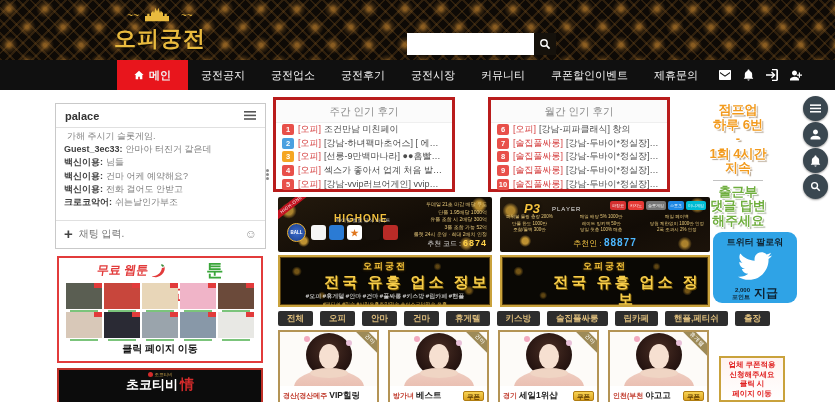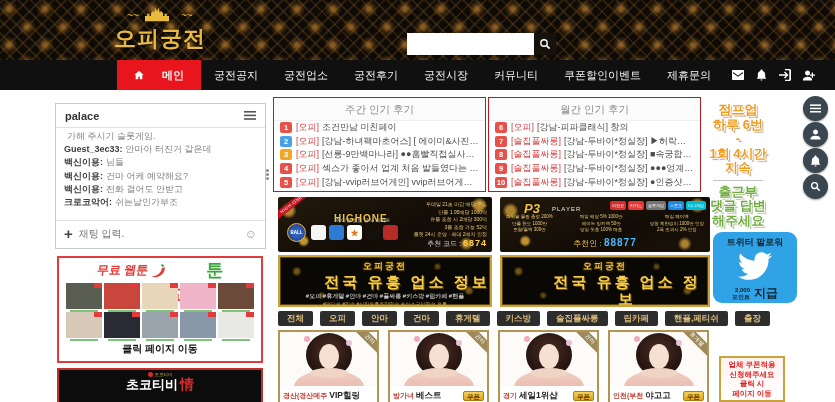--- a/index.html
+++ b/index.html
@@ -21,42 +21,42 @@
   .logo-tilde{color:#e5b43c;font-size:10px;line-height:14px;}
   .logo-text{font-family:"DejaVu Serif",serif;font-size:22px;line-height:30px;font-weight:bold;
     color:#e9ba3e;letter-spacing:1px;text-shadow:0 1px 2px #000;}
   .search-box{position:absolute;left:407px;top:33px;display:flex;}
   .search-input{width:127px;height:22px;border:none;background:#fff;padding:0 6px;font-size:11px;outline:none;}
   .search-btn{width:22px;height:22px;border:none;background:#15110b;display:flex;align-items:center;justify-content:center;cursor:pointer;}
 
   
   .main-nav{position:absolute;left:0;top:60px;width:835px;height:30px;background:#101010;
     display:flex;align-items:stretch;padding-left:117px;}
-  .nav-item{display:flex;align-items:center;gap:18px;padding:0 13px;color:#f2f2f2;font-size:11px;
+  .nav-item{display:flex;align-items:center;gap:5px;padding:0 13px;color:#f2f2f2;font-size:11px;
     text-decoration:none;cursor:pointer;white-space:nowrap;}
   .nav-item.active{background:#e8151c;font-weight:bold;padding:0 17px;}
   .nav-icons{display:flex;align-items:center;gap:12px;margin-left:8px;}
   .nav-icons span{display:flex;cursor:pointer;}
 
   
   .chat{position:absolute;left:55px;top:103px;width:211px;height:146px;background:#fff;border:1px solid #c9c9c9;}
   .chat-head{height:24px;border-bottom:1px solid #e0e0e0;display:flex;align-items:center;padding:0 9px;}
   .chat-title{font-size:11px;font-weight:bold;color:#333;}
   .chat-menu{margin-left:auto;cursor:pointer;display:flex;}
   .chat-body{height:92px;overflow:hidden;padding:2px 8px 0;font-size:9px;color:#808080;line-height:13.2px;white-space:nowrap;}
   .chat-row b{color:#3e3e3e;margin-right:3px;}
   .chat-foot{height:26px;border-top:1px solid #e0e0e0;display:flex;align-items:center;padding:0 8px;gap:6px;}
   .chat-plus{font-size:15px;font-weight:bold;color:#444;line-height:14px;cursor:pointer;}
   .chat-input{flex:1;border:none;outline:none;font-size:10px;color:#555;}
   .chat-smiley{color:#999;font-size:12px;cursor:pointer;}
   .scroll-dots{position:absolute;left:266px;top:168px;width:4px;}
   .scroll-dots i{display:block;width:3px;height:3px;background:#8a8a8a;border-radius:50%;margin:1px 0;}
 
   
-  .panel{position:absolute;top:97px;width:213px;height:95px;background:#fff;border:1px solid #b91c1c;}
+  .panel{position:absolute;top:97px;width:182px;height:95px;background:#fff;border:3px solid #b91c1c;}
   .panel.weekly{left:273px;} .panel.monthly{left:488px;}
   .panel-title{height:23px;line-height:23px;text-align:center;font-size:10.5px;color:#8a8a8a;
     background:#fbfbfb;border-bottom:1px solid #efefef;}
   .rank-row{display:flex;align-items:center;height:13.6px;padding:0 6px;font-size:9px;color:#4d4d4d;
     white-space:nowrap;overflow:hidden;cursor:pointer;}
   .rank-badge{flex:0 0 12px;height:11px;border-radius:2px;color:#fff;font-size:7.5px;line-height:11px;
     text-align:center;margin-right:4px;font-weight:bold;}
   .c-red{background:#e8504a;} .c-blue{background:#4aa0e0;} .c-orange{background:#f5a623;}
   .rank-cat{color:#d43c3c;margin-right:3px;flex:0 0 auto;}
   .rank-text{overflow:hidden;text-overflow:ellipsis;}

